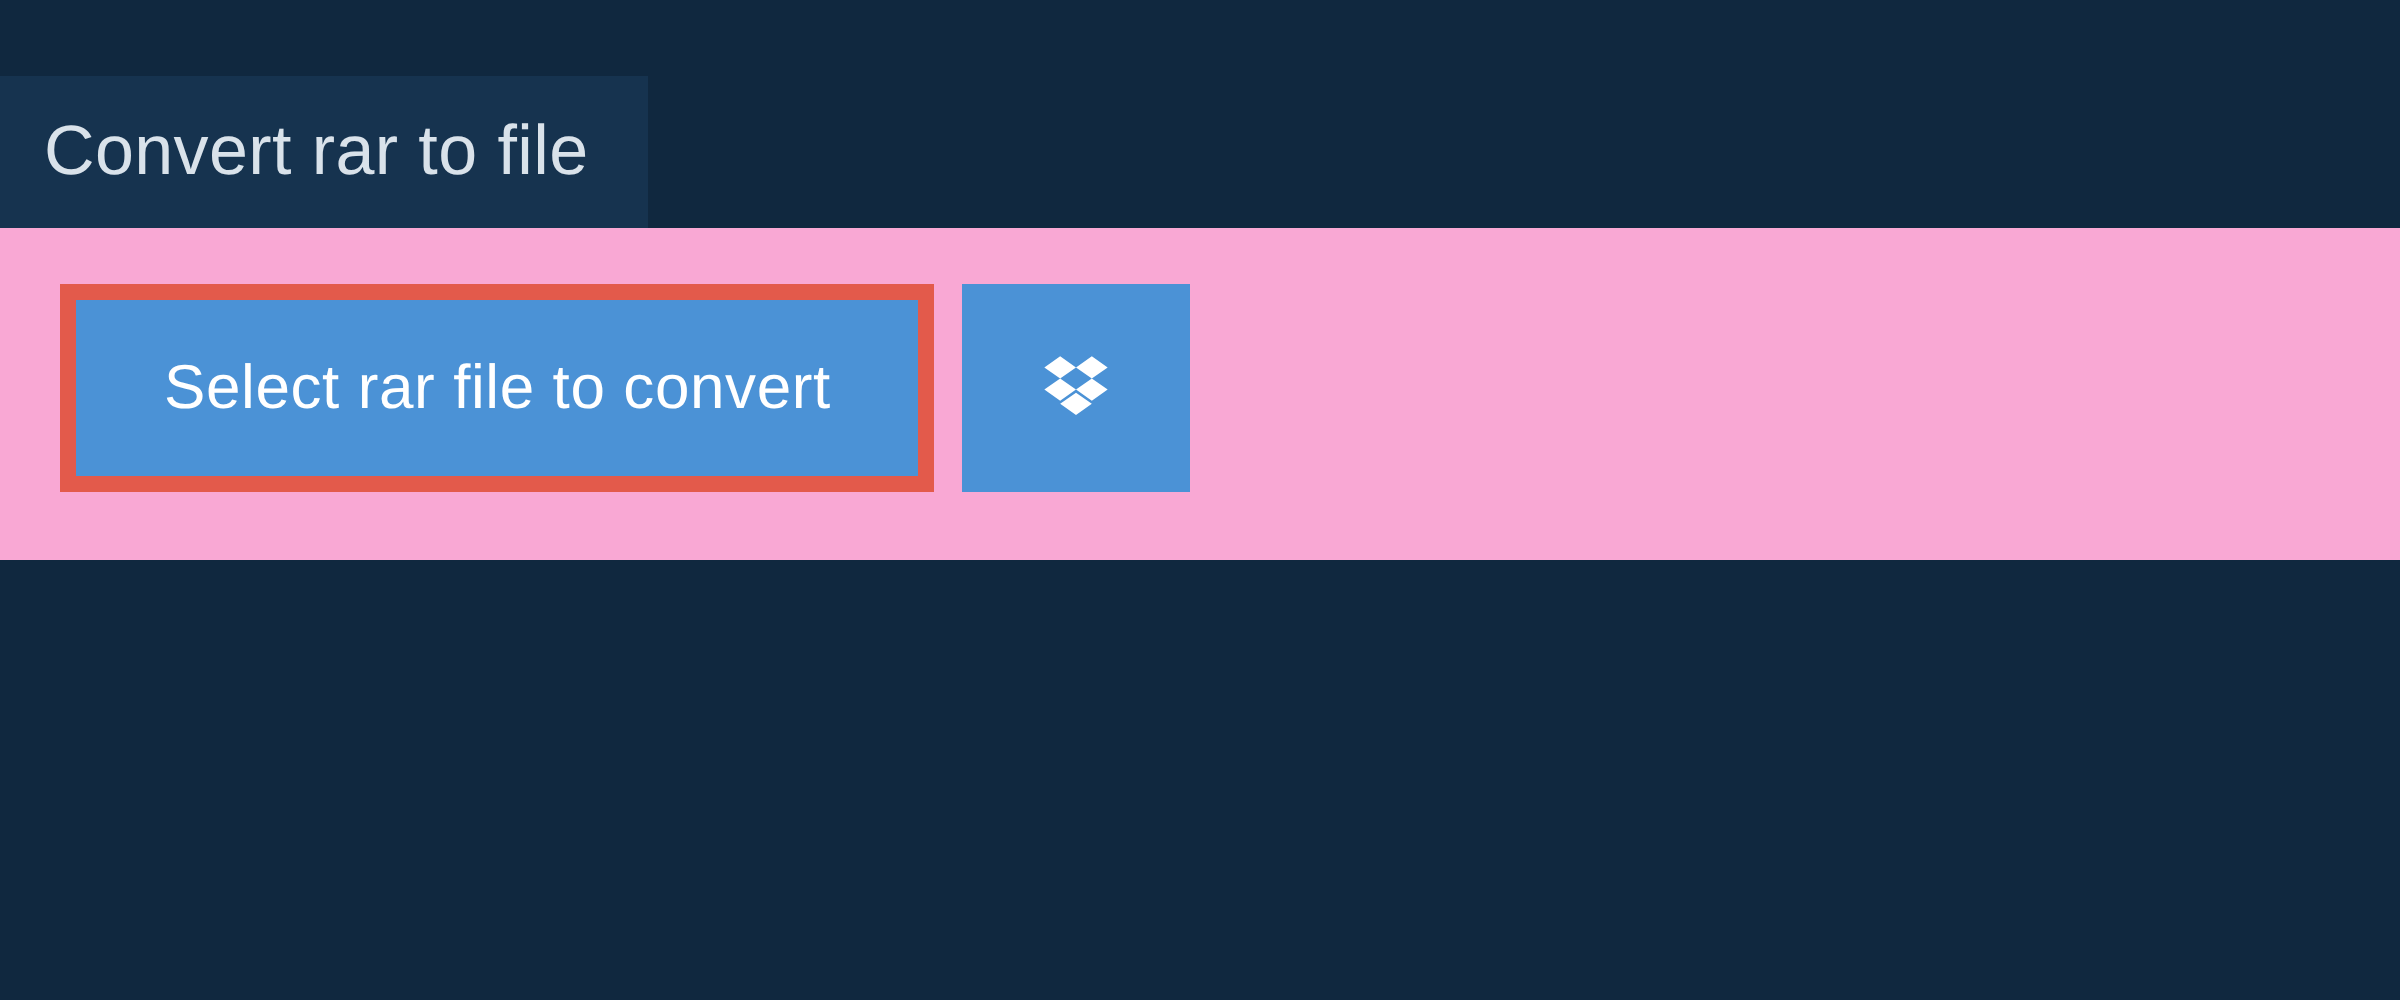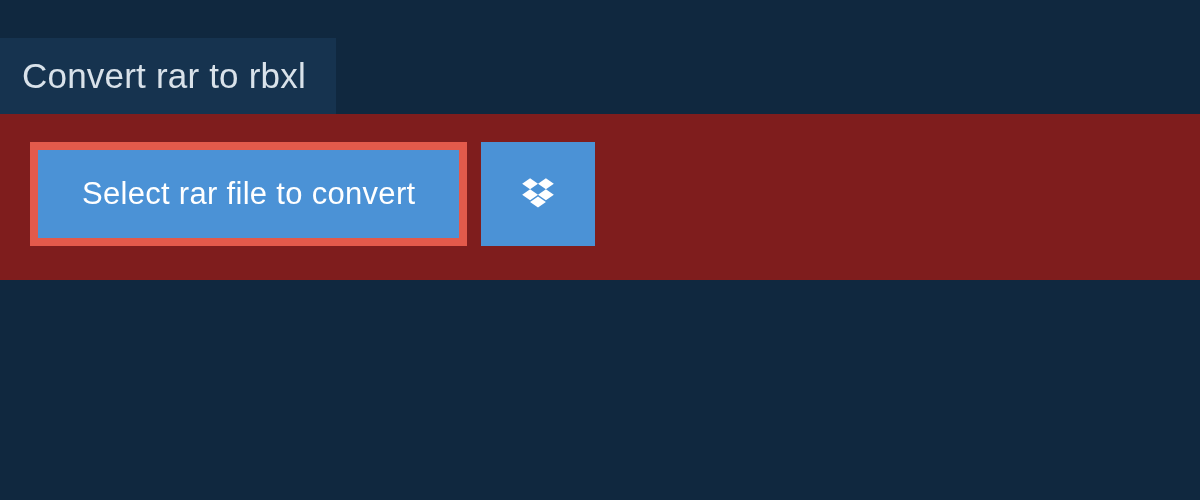--- a/index.html
+++ b/index.html
@@ -21,21 +21,21 @@
     .tab {
       display: inline-block;
       background: #16334f;
       color: #d9e2ea;
       font-size: 35px;
       font-weight: 300;
       padding: 18px 30px 18px 22px;
       letter-spacing: 0.2px;
     }
     .panel {
-      background: #7f1d1d;
+      background: #f9a8d4;
       padding: 28px 30px 34px 30px;
       width: 100%;
     }
     .button-row {
       display: flex;
       gap: 14px;
       align-items: stretch;
     }
     .select-button {
       background: #4b92d6;
@@ -62,21 +62,21 @@
       width: 38px;
       height: 38px;
       fill: #ffffff;
     }
   </style>
 </head>
 <body>
 
 <div class="tab-container">
   <div class="tab">
-    <span>Convert rar to rbxl</span>
+    <span>Convert rar to file</span>
   </div>
 </div>
 
 <div class="panel">
   <div class="button-row">
     <div class="select-button">
       <span>Select rar file to convert</span>
     </div>
     <div class="dropbox-button">
       <svg viewBox="0 0 48 48">

